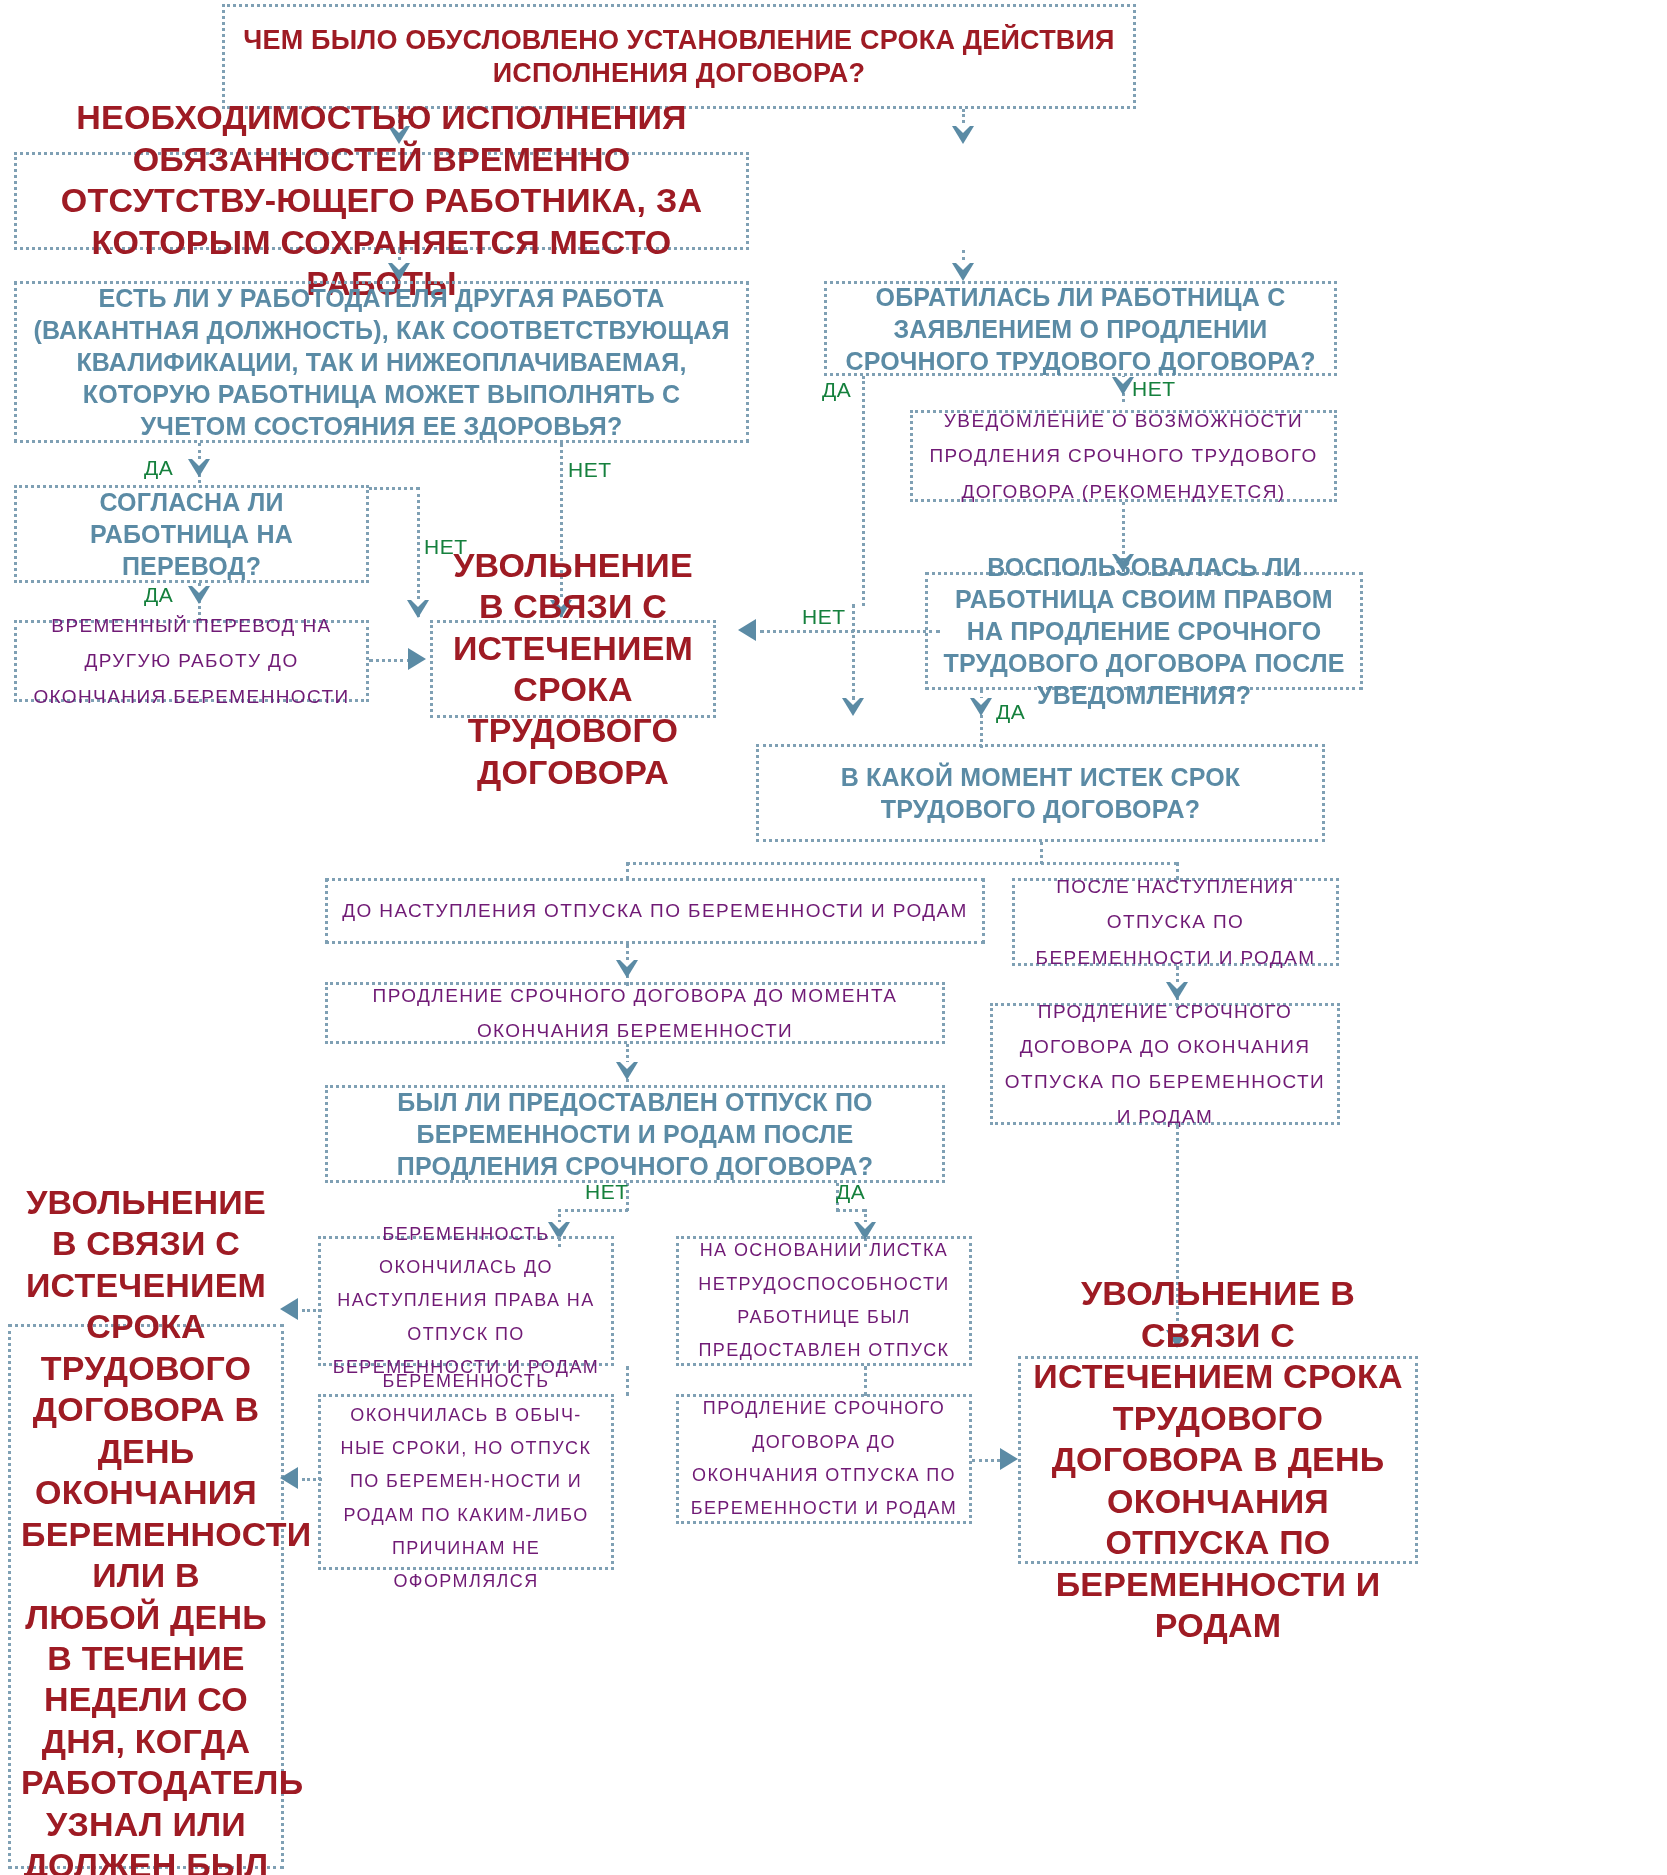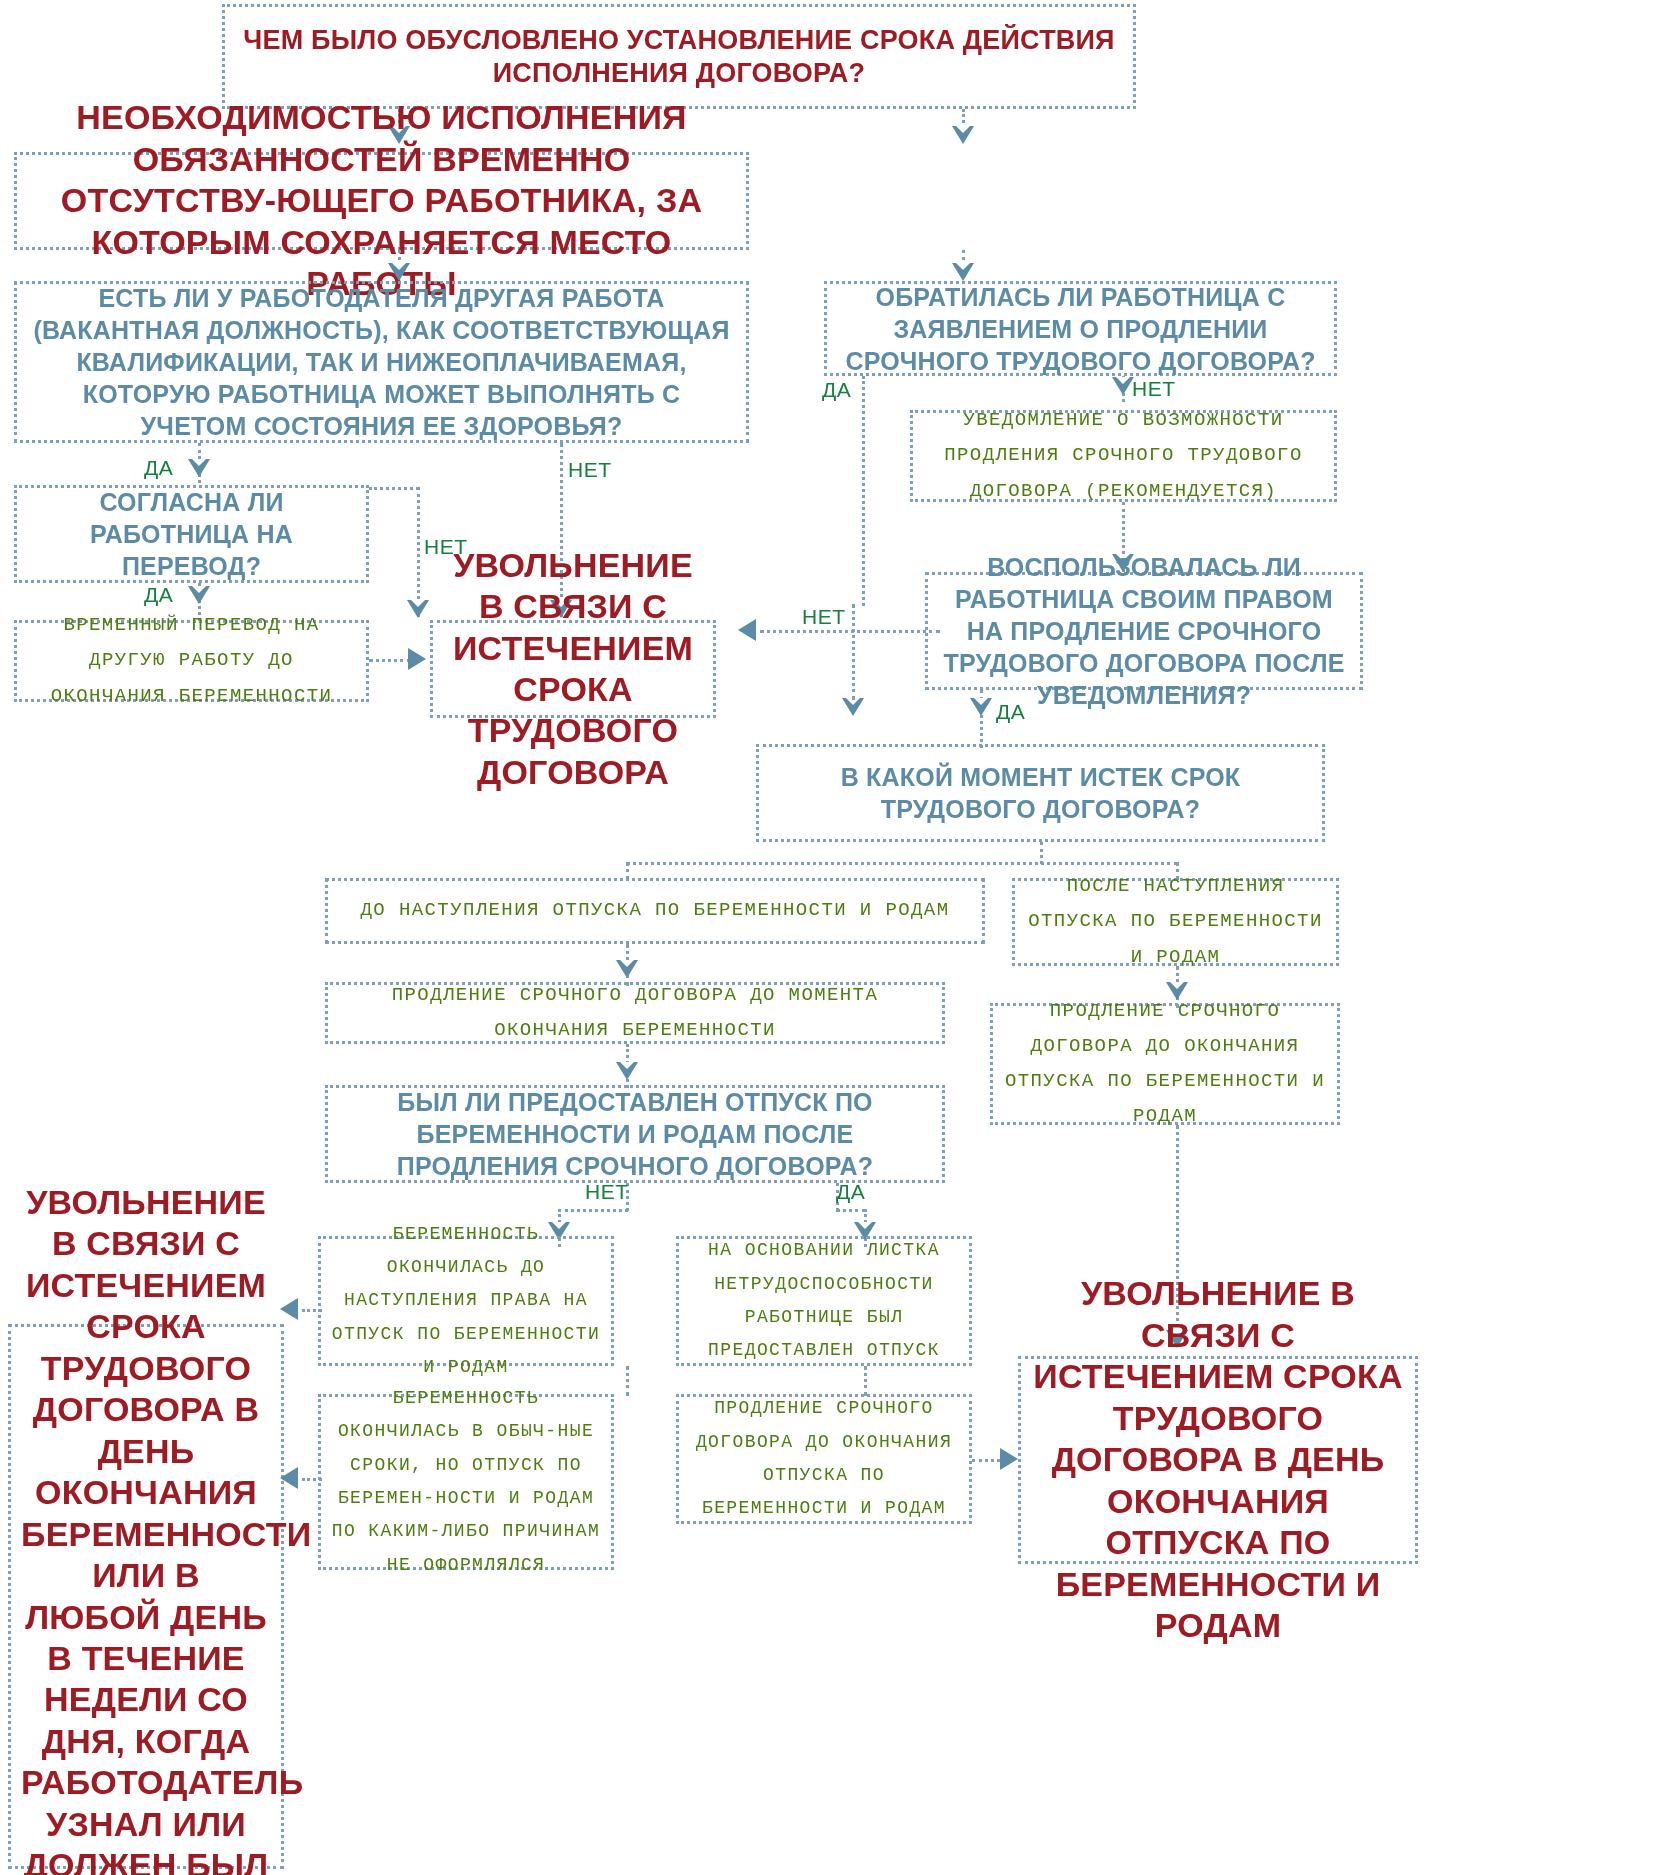--- a/index.html
+++ b/index.html
@@ -42,23 +42,23 @@
   .blue .txt {
     color: #5b8ba5;
     font-weight: bold;
     font-family: "Liberation Sans Narrow", "Liberation Sans", sans-serif;
     font-stretch: condensed;
     letter-spacing: 0.2px;
     line-height: 1.28;
   }
   
   .plain .txt {
-    color: #4d7c0f;
+    color: #701a75;
     font-weight: normal;
-    font-family: Liberation Mono, monospace;
+    font-family: Liberation Sans, sans-serif;
     letter-spacing: 1.4px;
     line-height: 1.85;
   }
   .fs-27 .txt { font-size: 27px; }
   .fs-26 .txt { font-size: 34px; }
   .fs-25 .txt { font-size: 25px; }
   .fs-19 .txt { font-size: 19px; }
   .fs-18 .txt { font-size: 18px; }
 
   

